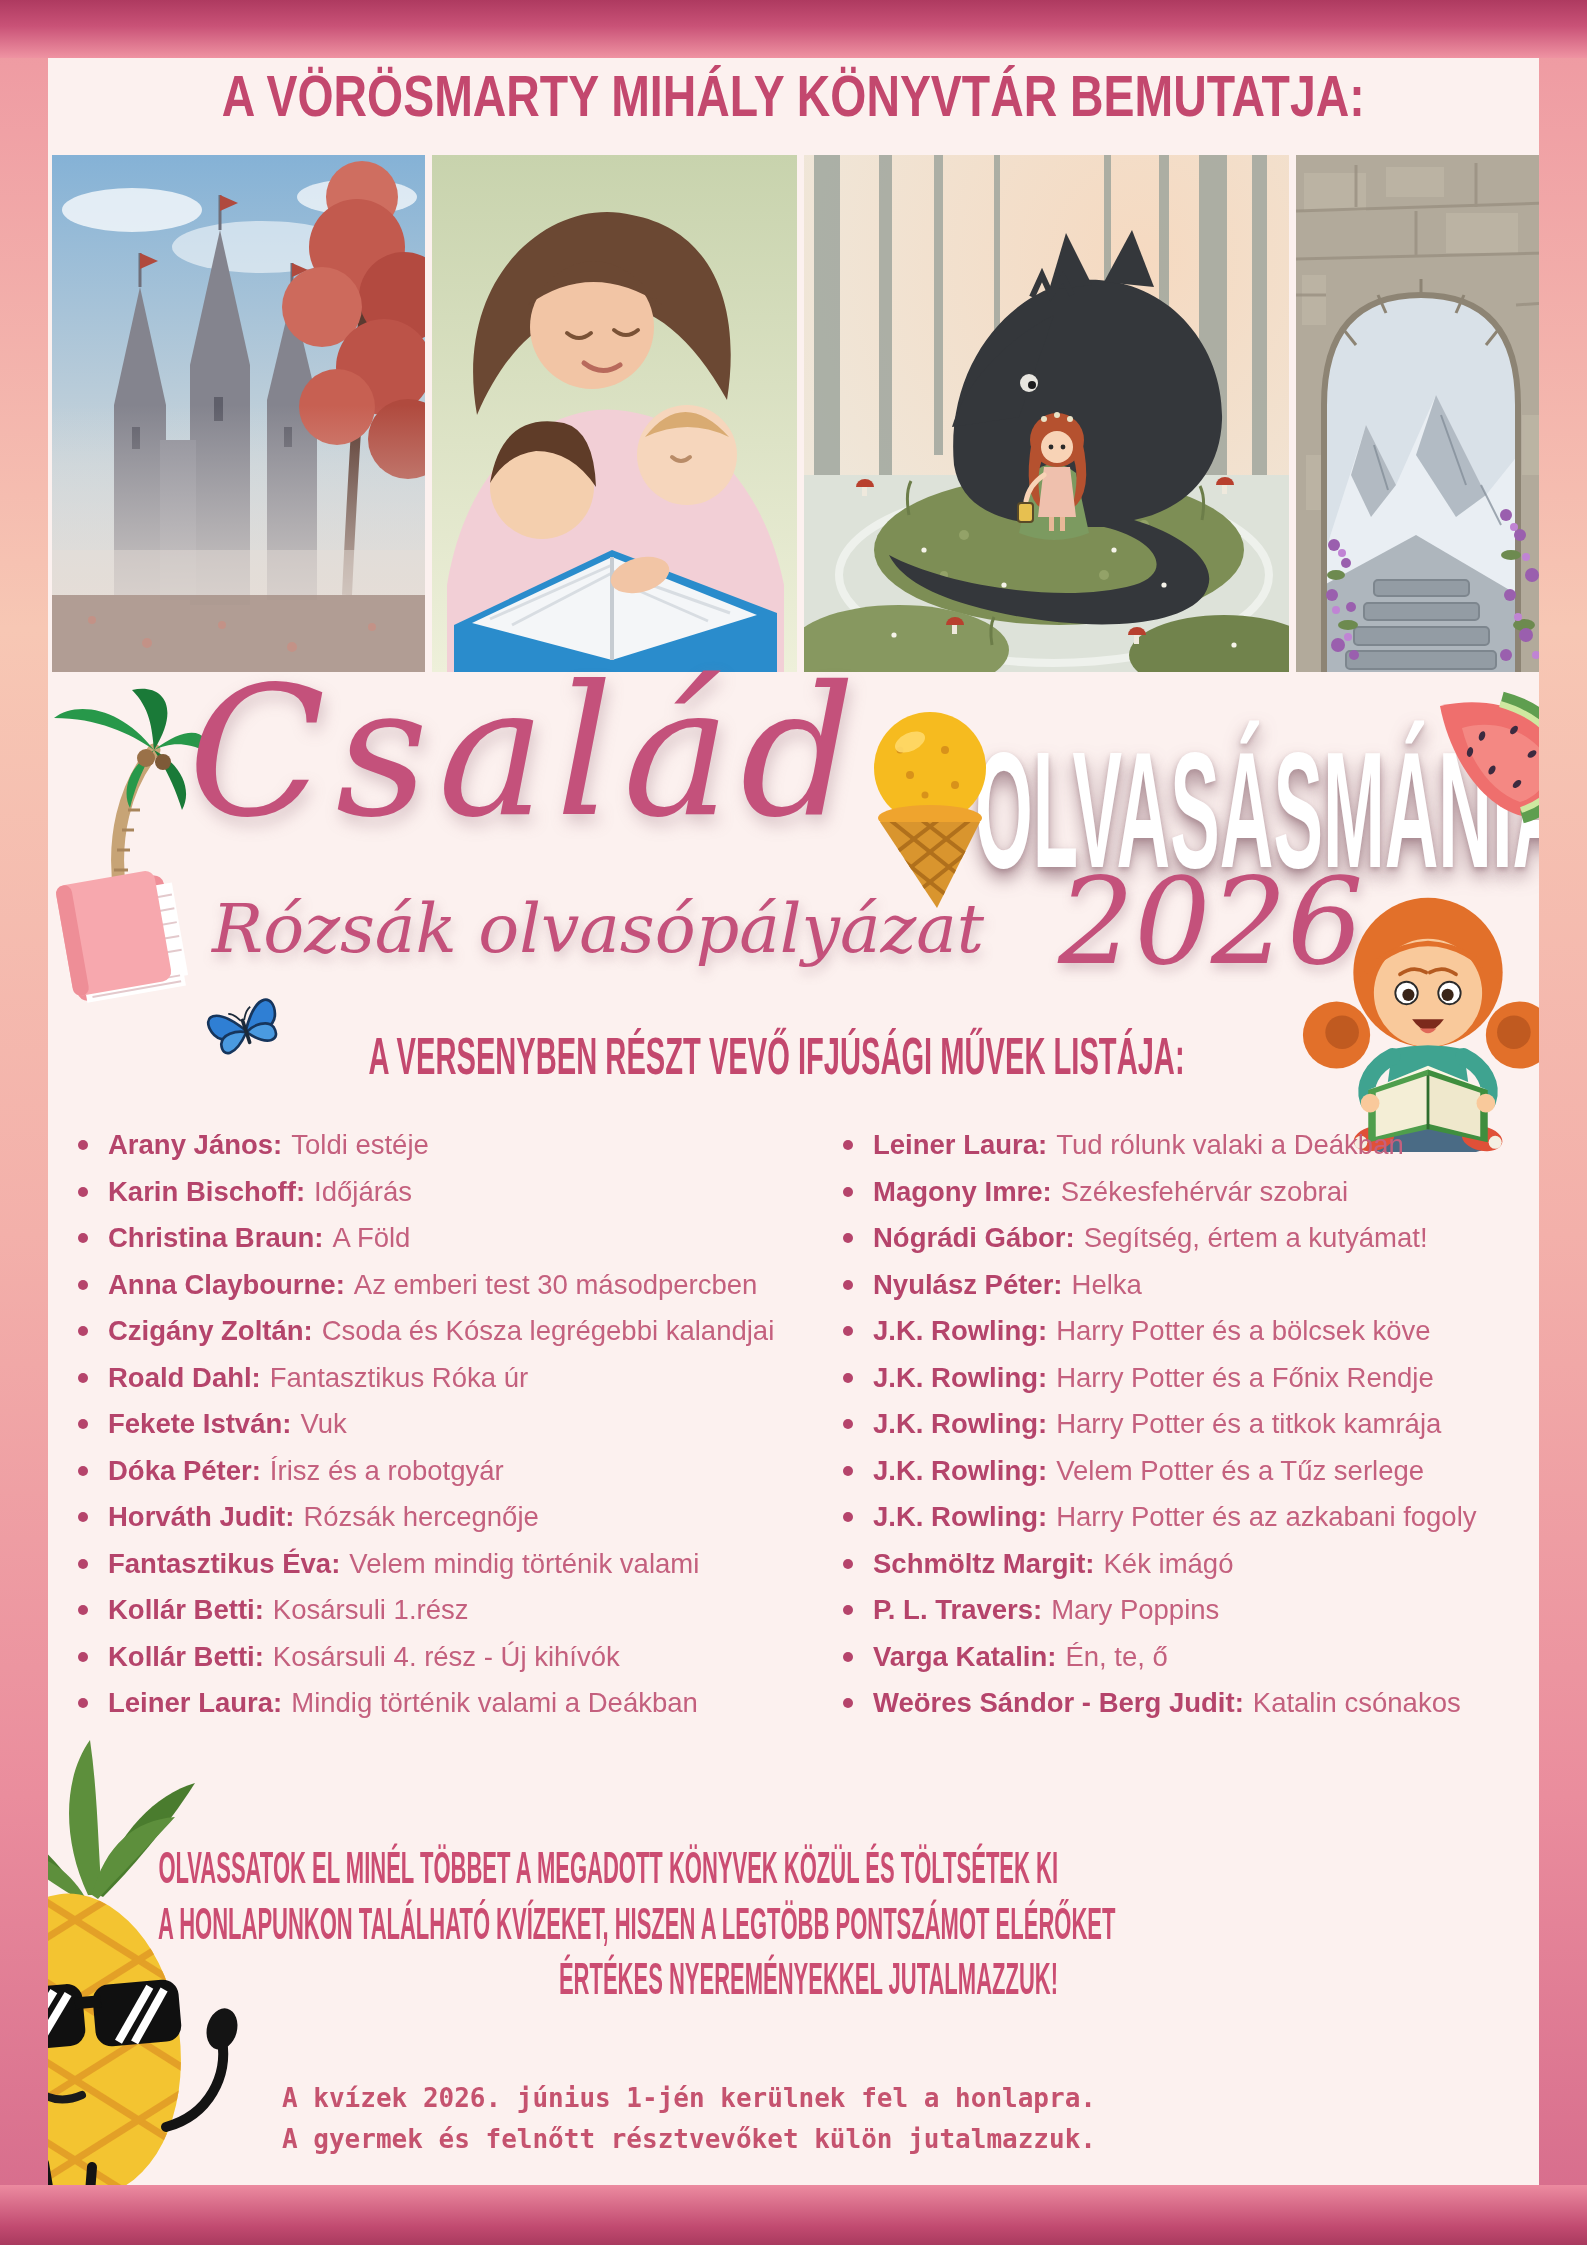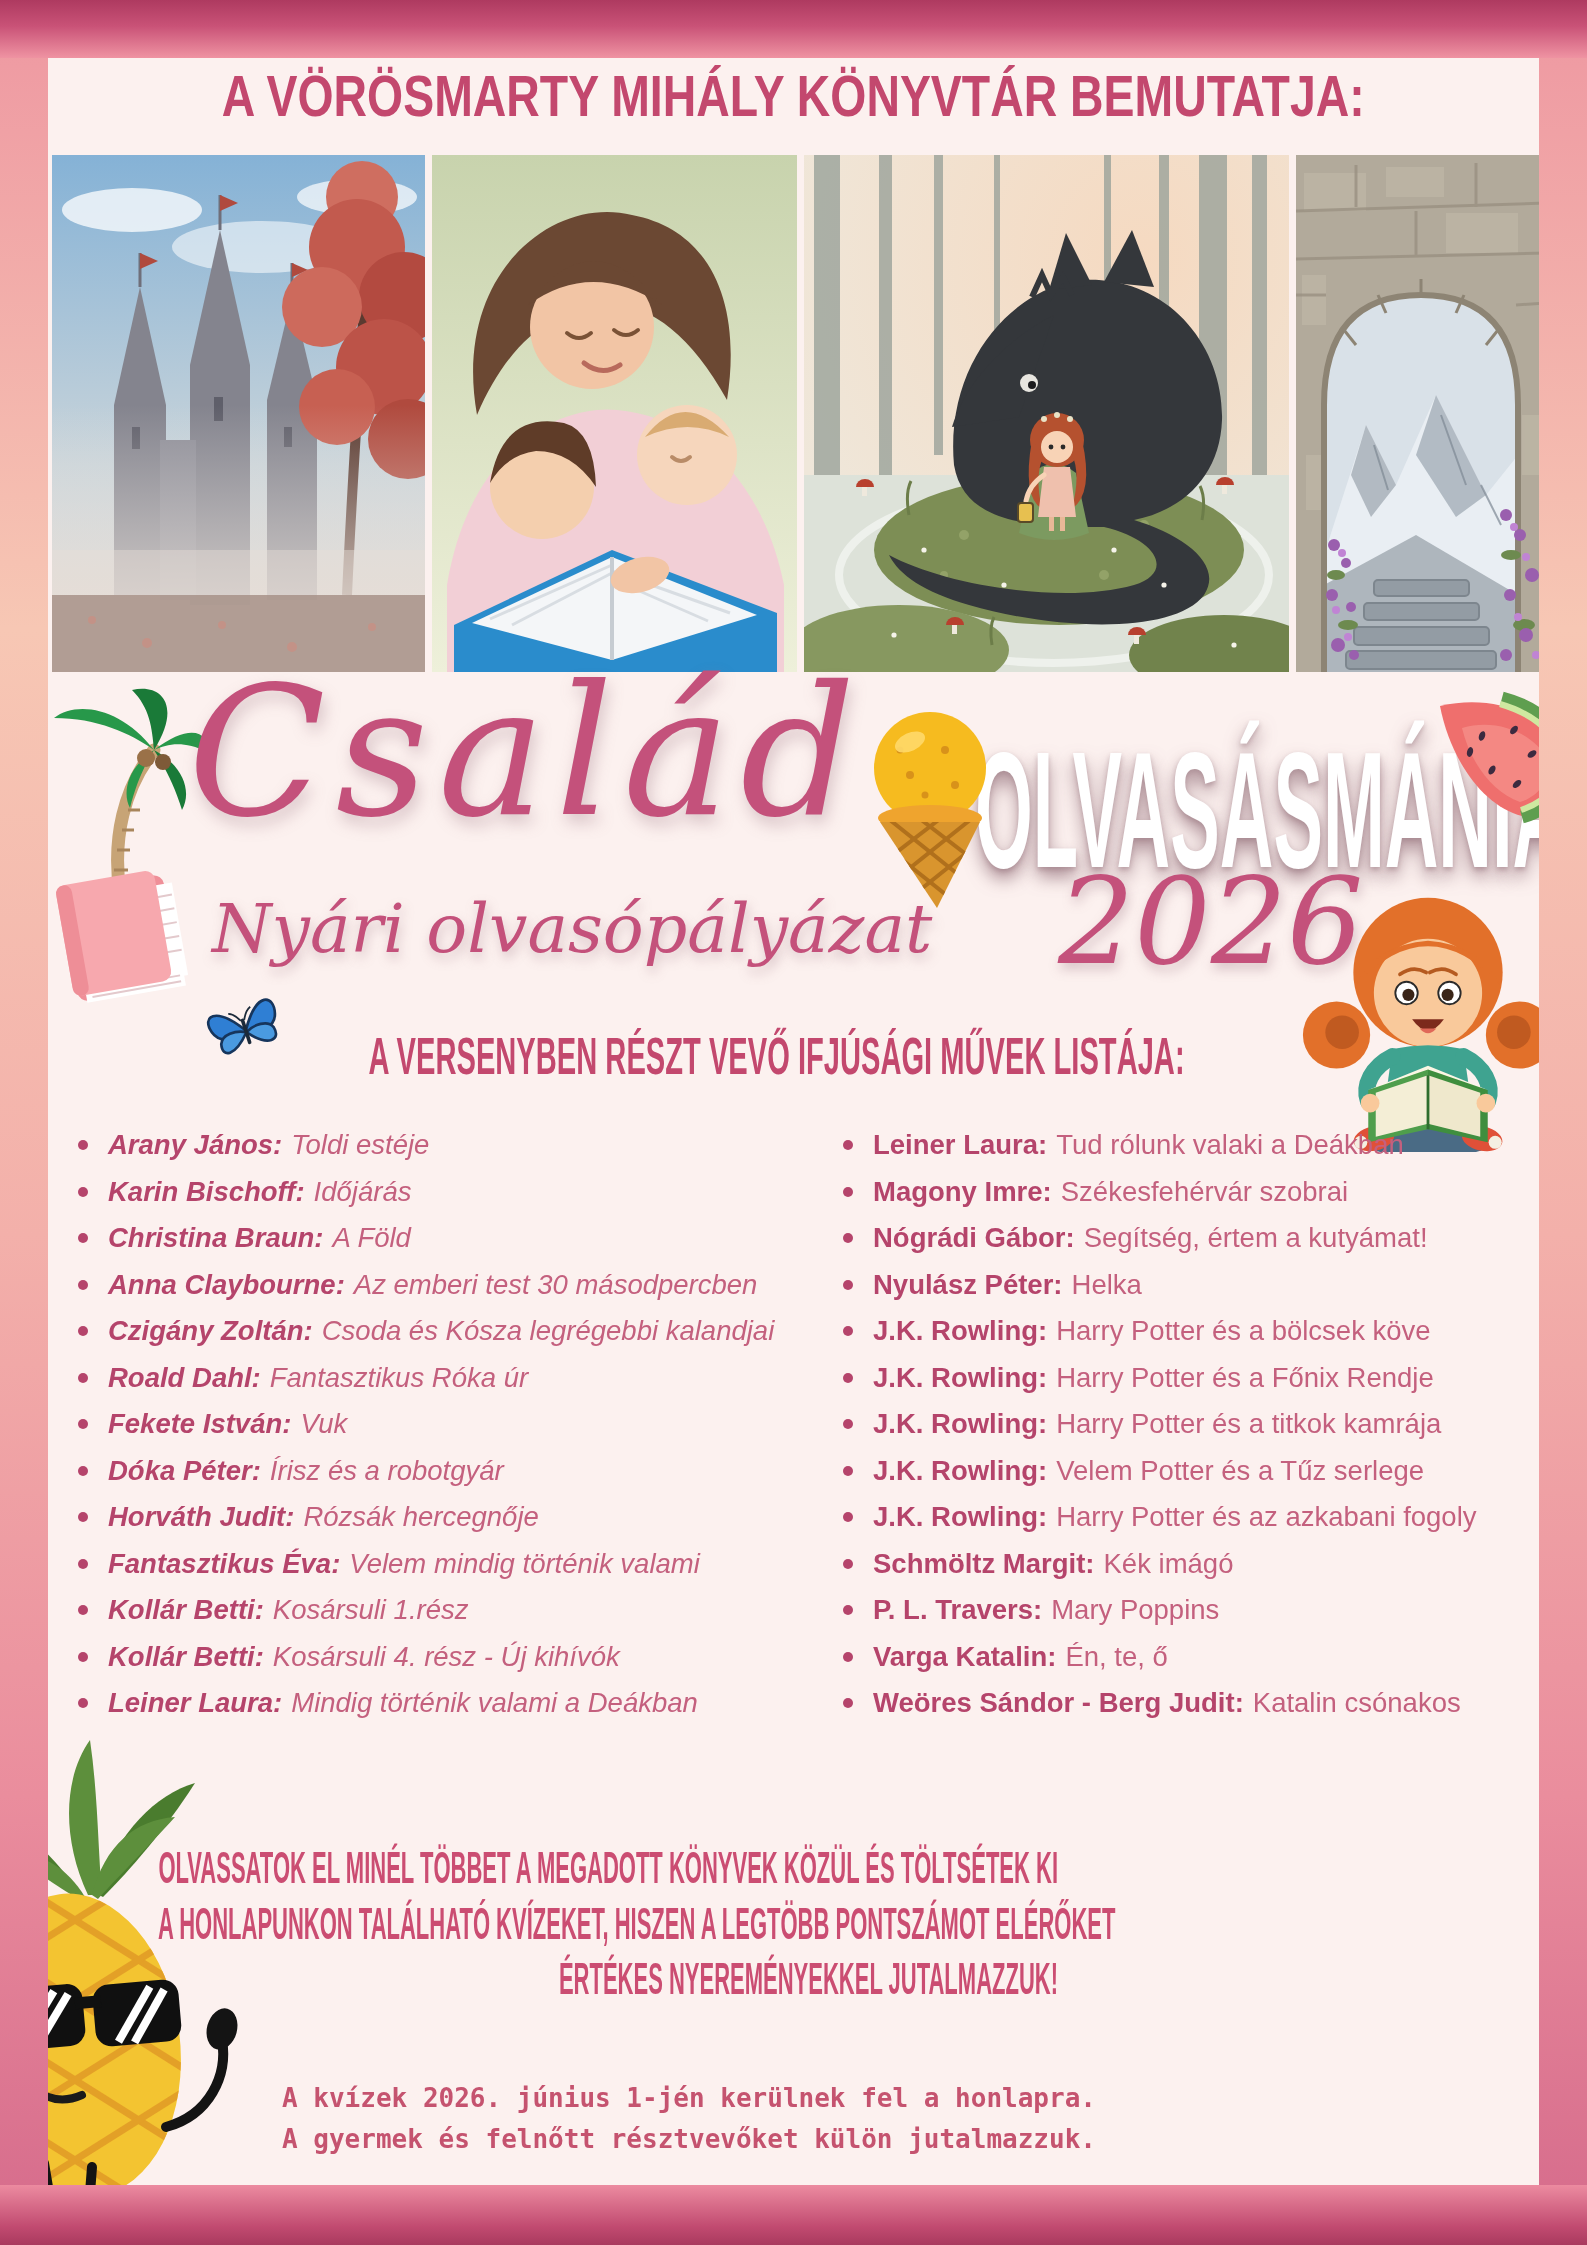--- a/index.html
+++ b/index.html
@@ -40,21 +40,21 @@
   .year-script{position:absolute;left:1058px;top:850px;z-index:2;line-height:1.2;
     font-family:"DejaVu Serif",serif;font-style:italic;font-size:120px;color:#c4517b;
     text-shadow:2px 6px 12px rgba(150,105,120,.35);}
   .girl-icon{position:absolute;left:1288px;top:862px;z-index:2;}
   .butterfly-icon{position:absolute;left:205px;top:988px;z-index:3;}
   
   .list-heading{position:absolute;left:0;top:1026px;width:1240px;text-align:center;z-index:2;
     color:#c3486e;font-size:52px;font-weight:700;white-space:nowrap;padding-left:48px;}
   .list-heading span{display:inline-block;transform:scaleX(.56);transform-origin:center;}
   .book-col{position:absolute;top:1122px;z-index:2;margin:0;padding:0;list-style:none;}
-  .col-left{left:78px;width:700px;font-style:italic;}
+  .col-left{left:78px;width:700px;}
   .col-right{left:843px;width:700px;}
   .book-col li{display:flex;align-items:center;height:46.5px;font-size:27.5px;
     color:#c4607e;white-space:nowrap;}
   .bullet{width:10px;height:10px;border-radius:50%;background:#b5446b;margin-right:20px;flex:none;}
   .author{font-weight:700;color:#b5446b;margin-right:9px;}
   
   .pineapple-icon{position:absolute;left:-30px;top:1735px;z-index:2;}
   .cta{position:absolute;right:529px;top:1840px;width:1800px;text-align:right;z-index:2;
     color:#cb4d72;font-weight:700;font-size:44px;line-height:55.5px;white-space:nowrap;
     transform:scaleX(.5);transform-origin:100% 0;}
@@ -419,21 +419,21 @@
         <g stroke="#e3c9cc" stroke-width="2">
           <line x1="36" y1="133" x2="126" y2="133"></line>
             <line x1="36" y1="139" x2="126" y2="139"></line>
         </g>
         <rect x="18" y="24" width="100" height="112" rx="10" fill="#f7a8ae"></rect>
         <rect x="18" y="24" width="16" height="112" rx="8" fill="#ee8e97"></rect>
       </g>
     </svg>
   </div>
 
-  <div class="subtitle-script">Nyári olvasópályázat</div>
+  <div class="subtitle-script">Rózsák olvasópályázat</div>
   <div class="year-script">2026</div>
 
   <div class="girl-icon">
     <svg width="280" height="290" viewBox="0 0 300 310">
       <circle cx="52" cy="185" r="36" fill="#e2702a"></circle>
         <circle cx="248" cy="185" r="36" fill="#e2702a"></circle>
       <circle cx="58" cy="182" r="18" fill="#c05a20"></circle>
         <circle cx="242" cy="182" r="18" fill="#c05a20"></circle>
       <circle cx="150" cy="118" r="80" fill="#e2702a"></circle>
       <circle cx="150" cy="140" r="58" fill="#f9c99b"></circle>

